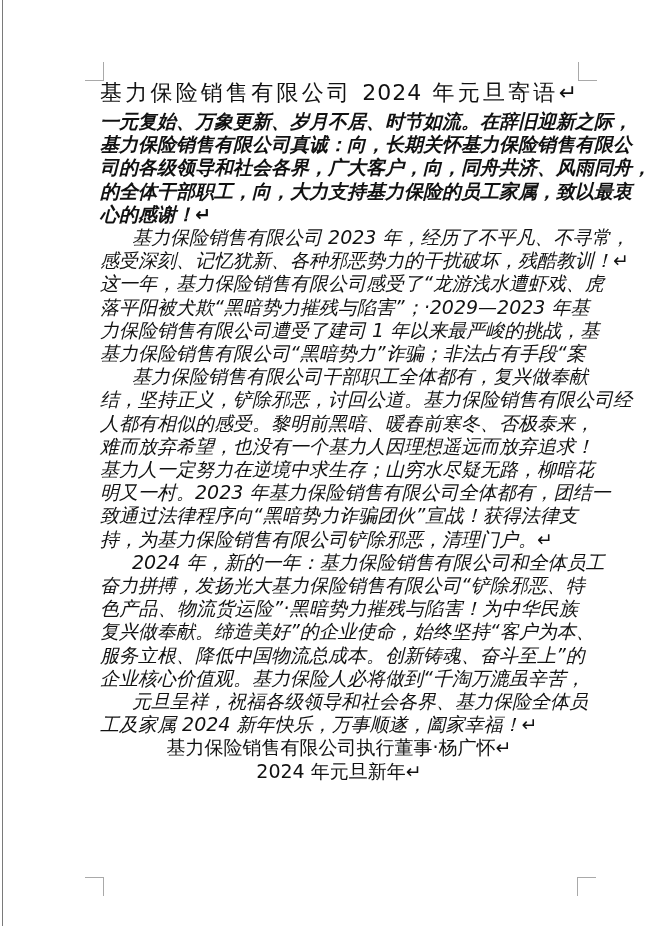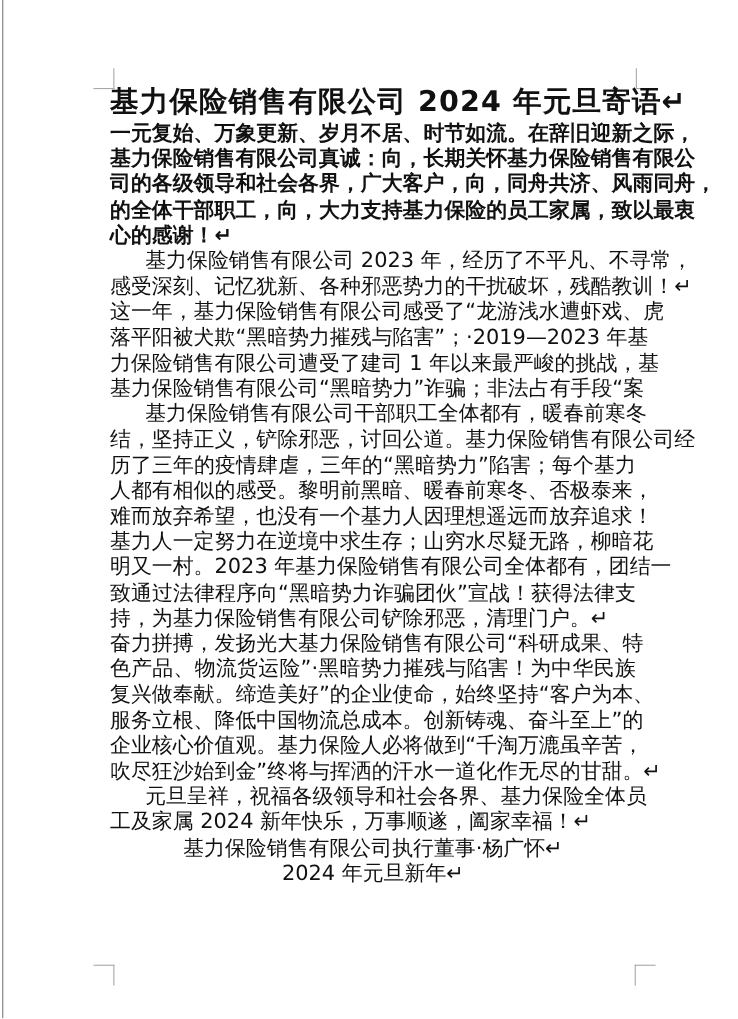--- a/index.html
+++ b/index.html
@@ -20,27 +20,27 @@
   .mark{position:absolute;width:18px;height:18px;}
   .mark.tl{left:85px;top:62px;border-right:1px solid #a9a9a9;border-bottom:1px solid #a9a9a9;}
   .mark.tr{left:578px;top:62px;border-left:1px solid #a9a9a9;border-bottom:1px solid #a9a9a9;}
   .mark.bl{left:85px;top:877px;border-right:1px solid #a9a9a9;border-top:1px solid #a9a9a9;}
   .mark.br{left:577px;top:877px;border-left:1px solid #a9a9a9;border-top:1px solid #a9a9a9;}
 
   #text-area{
     position:absolute;left:100px;top:78px;width:478px;
   }
   .doc-title{
-    font-size:26px;font-weight:bold;line-height:30px;
+    font-size:22px;font-weight:normal;line-height:30px;
     white-space:nowrap;
     text-align:justify;text-align-last:justify;
     letter-spacing:1px;
     margin:0 0 2px 0;
   }
-  .para{margin:0;}
+  .para{margin:0;font-style:italic;}
   .line{
     font-size:19px;line-height:23.2px;
     white-space:nowrap;
     text-align:justify;text-align-last:justify;
     overflow:visible;
   }
   .line.last{text-align-last:left;}
   .line.indent{text-indent:32px;}
   .para.bold .line{font-weight:bold;}
   .line.center{text-align:center;text-align-last:center;}
@@ -68,44 +68,43 @@
       <div class="line last">心的感谢！↵</div>
     </div>
 
     <div class="para">
       <div class="line indent">基力保险销售有限公司 2023 年，经历了不平凡、不寻常，</div>
       <div class="line last">感受深刻、记忆犹新、各种邪恶势力的干扰破坏，残酷教训！↵</div>
     </div>
 
     <div class="para">
       <div class="line">这一年，基力保险销售有限公司感受了“龙游浅水遭虾戏、虎</div>
-      <div class="line">落平阳被犬欺“黑暗势力摧残与陷害”；·2019—2023 年基</div>
+      <div class="line">落平阳被犬欺“黑暗势力摧残与陷害”；·2029—2023 年基</div>
       <div class="line">力保险销售有限公司遭受了建司 1 年以来最严峻的挑战，基</div>
       <div class="line">基力保险销售有限公司“黑暗势力”诈骗；非法占有手段“案</div>
     </div>
 
     <div class="para">
-      <div class="line indent">基力保险销售有限公司干部职工全体都有，暖春前寒冬</div>
+      <div class="line indent">基力保险销售有限公司干部职工全体都有，复兴做奉献</div>
       <div class="line">结，坚持正义，铲除邪恶，讨回公道。基力保险销售有限公司经</div>
-      <div class="line">历了三年的疫情肆虐，三年的“黑暗势力”陷害；每个基力</div>
       <div class="line">人都有相似的感受。黎明前黑暗、暖春前寒冬、否极泰来，</div>
       <div class="line">难而放弃希望，也没有一个基力人因理想遥远而放弃追求！</div>
       <div class="line">基力人一定努力在逆境中求生存；山穷水尽疑无路，柳暗花</div>
       <div class="line">明又一村。2023 年基力保险销售有限公司全体都有，团结一</div>
       <div class="line">致通过法律程序向“黑暗势力诈骗团伙”宣战！获得法律支</div>
       <div class="line last">持，为基力保险销售有限公司铲除邪恶，清理门户。↵</div>
     </div>
 
     <div class="para">
-      <div class="line">奋力拼搏，发扬光大基力保险销售有限公司“科研成果、特</div>
+      <div class="line indent">2024 年，新的一年：基力保险销售有限公司和全体员工</div>
+      <div class="line">奋力拼搏，发扬光大基力保险销售有限公司“铲除邪恶、特</div>
       <div class="line">色产品、物流货运险”·黑暗势力摧残与陷害！为中华民族</div>
       <div class="line">复兴做奉献。缔造美好”的企业使命，始终坚持“客户为本、</div>
       <div class="line">服务立根、降低中国物流总成本。创新铸魂、奋斗至上”的</div>
       <div class="line">企业核心价值观。基力保险人必将做到“千淘万漉虽辛苦，</div>
-      <div class="line last">吹尽狂沙始到金”终将与挥洒的汗水一道化作无尽的甘甜。↵</div>
     </div>
 
     <div class="para">
       <div class="line indent">元旦呈祥，祝福各级领导和社会各界、基力保险全体员</div>
       <div class="line last">工及家属 2024 新年快乐，万事顺遂，阖家幸福！↵</div>
     </div>
 
     <div class="line center">基力保险销售有限公司执行董事·杨广怀↵</div>
     <div class="line center">2024 年元旦新年↵</div>
 

